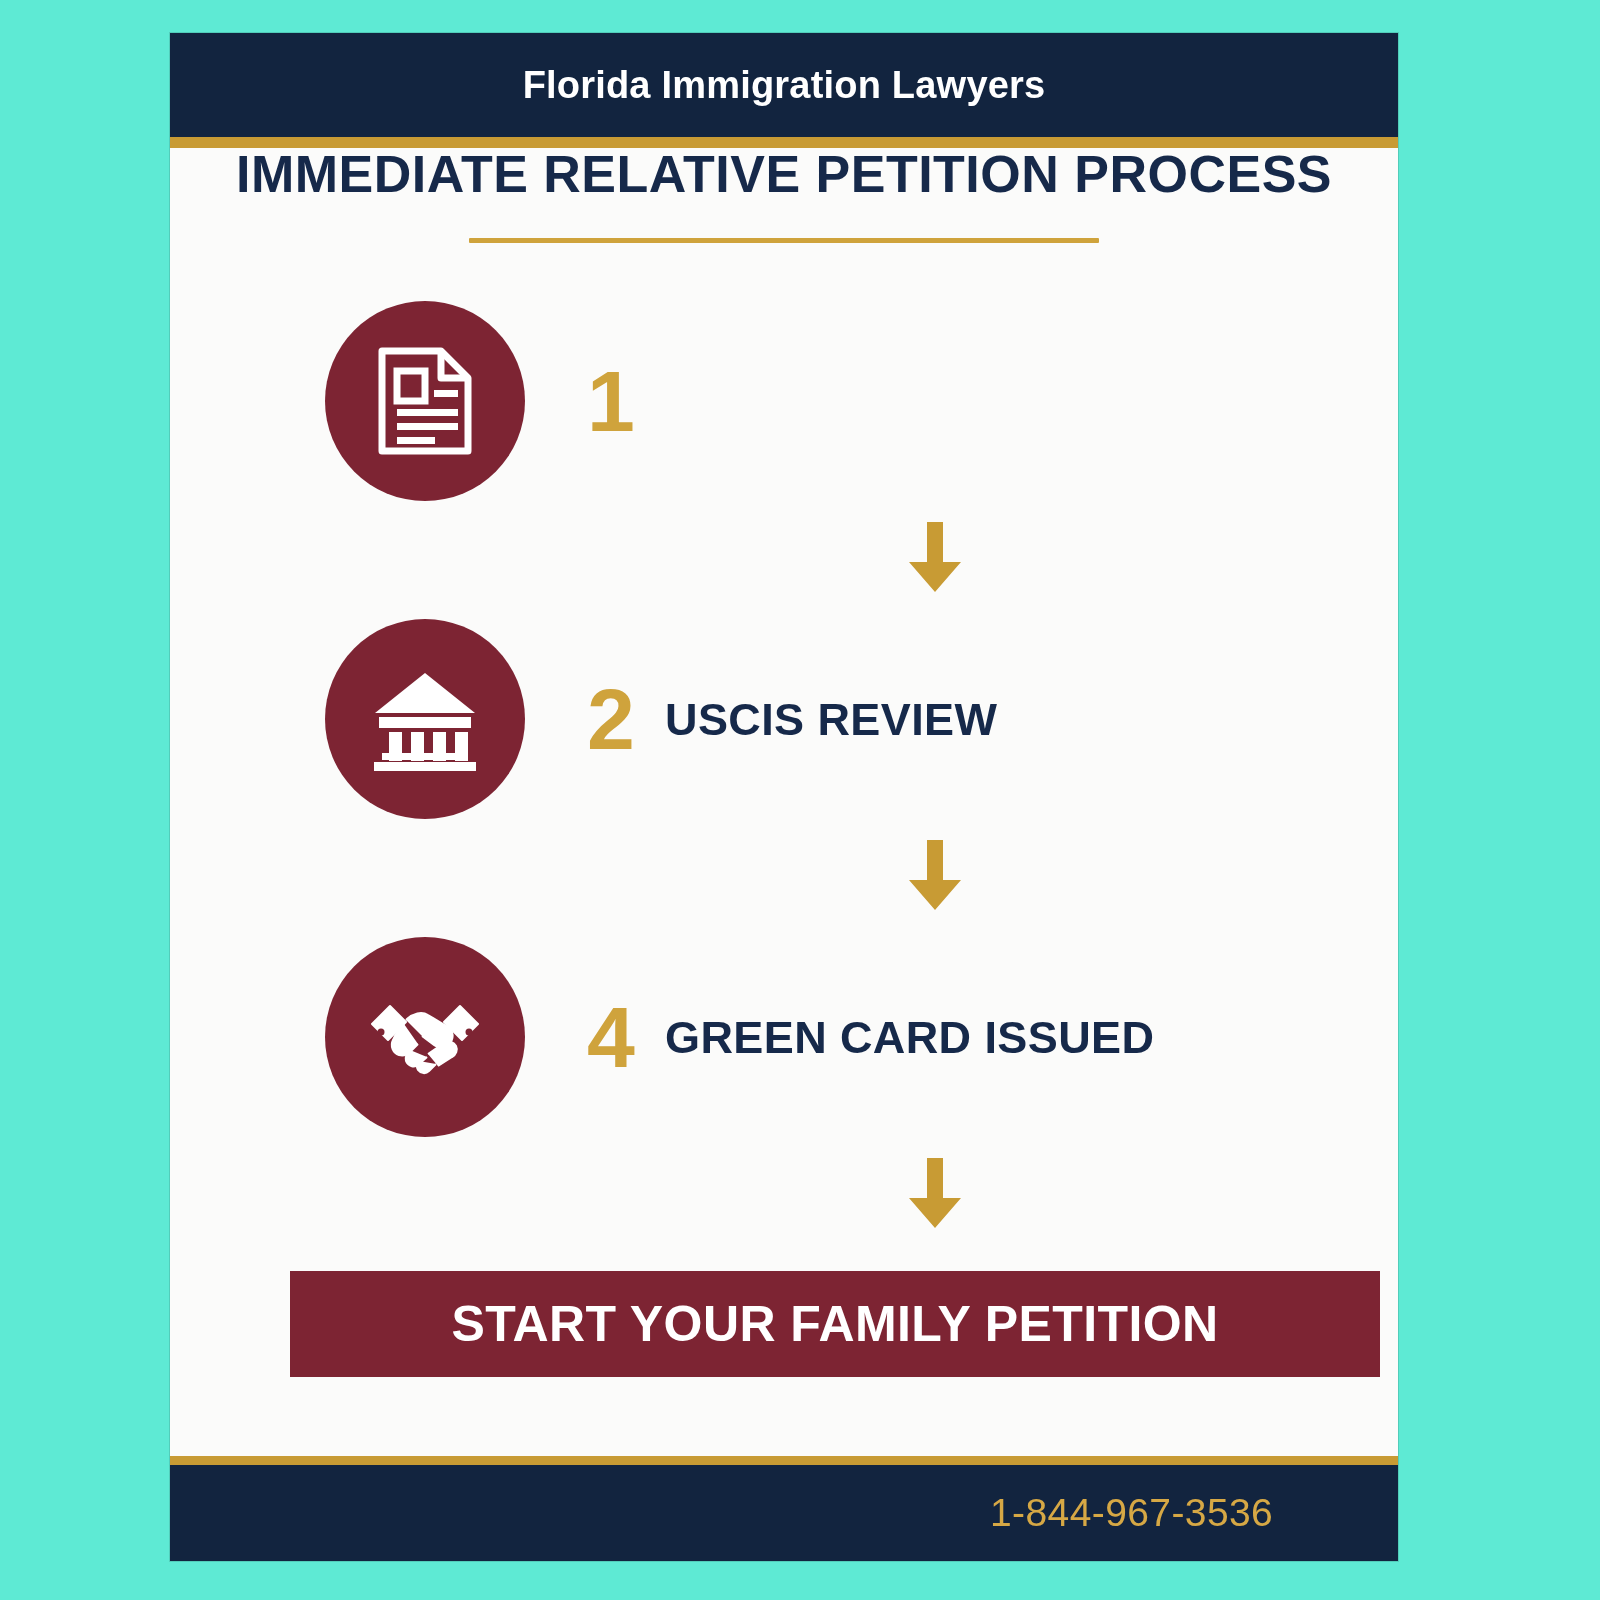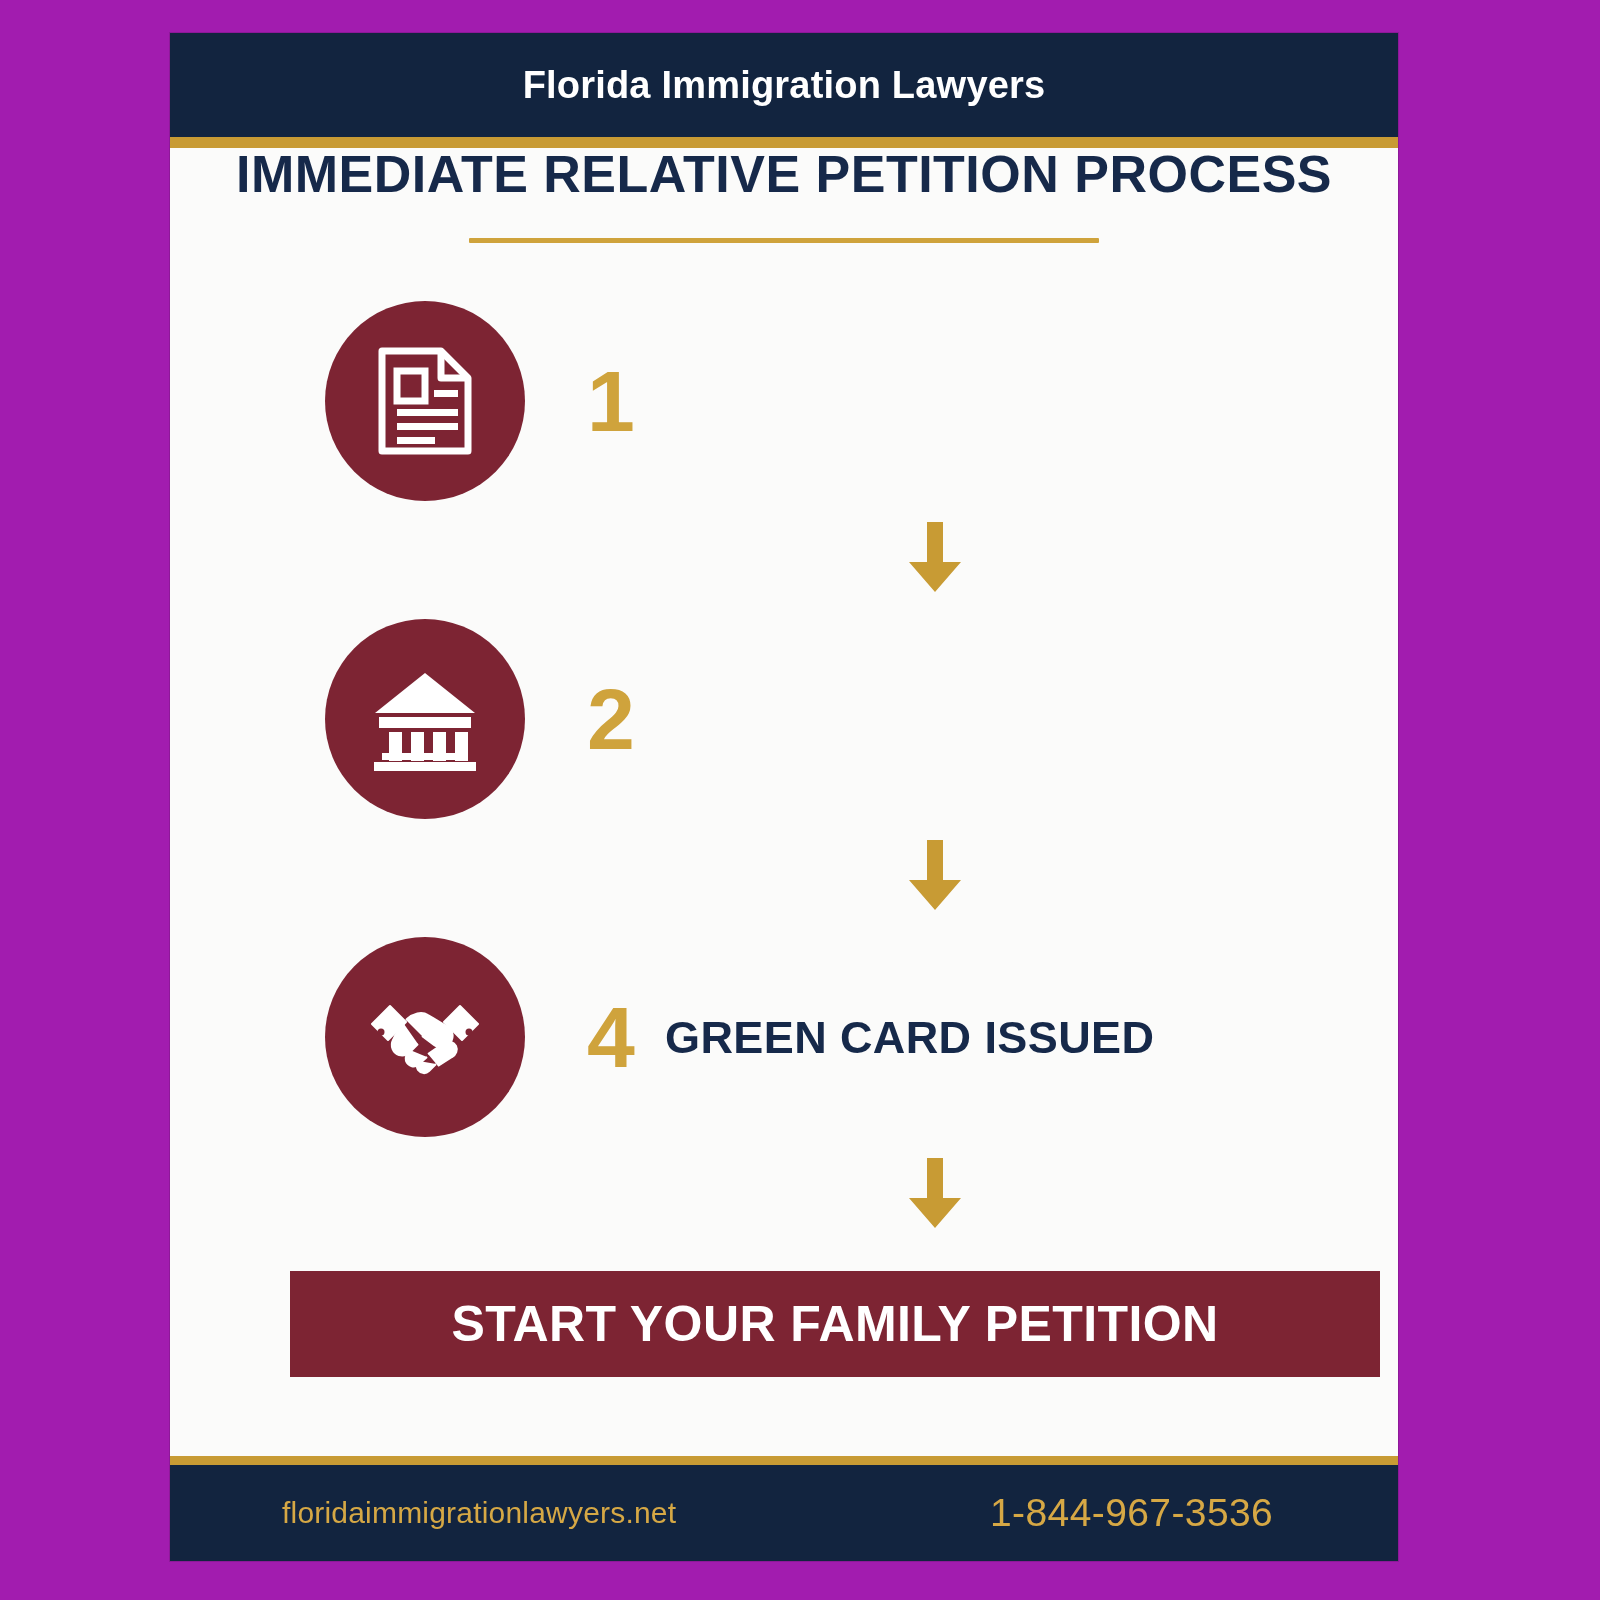--- a/index.html
+++ b/index.html
@@ -11,21 +11,21 @@
     height: 1600px;
     background: #2b3648;
     font-family: "Liberation Sans", sans-serif;
     overflow: hidden;
   }
 
   .stage {
     position: relative;
     width: 1600px;
     height: 1600px;
-    background: #a21caf;
+    background: #5eead4;
   }
 
   
   .card {
     position: absolute;
     left: 170px;
     top: 33px;
     width: 1228px;
     height: 1528px;
     background: #fbfbfa;
@@ -248,20 +248,21 @@
                 <rect x="20" y="65" width="13" height="29" fill="#ffffff"></rect>
                 <rect x="42" y="65" width="13" height="29" fill="#ffffff"></rect>
                 <rect x="64" y="65" width="13" height="29" fill="#ffffff"></rect>
                 <rect x="86" y="65" width="13" height="29" fill="#ffffff"></rect>
                 <rect x="13" y="86" width="86" height="7" fill="#ffffff"></rect>
                 <rect x="5" y="95" width="102" height="9" fill="#ffffff"></rect>
               </svg>
             </span>
           </div>
           <div class="step-num">2</div>
+          <div class="step-label">USCIS REVIEW</div>
         </div>
 
         <div class="arrow-row">
           <div class="arrow-holder">
             <span>
               <svg width="58" height="72" viewBox="0 0 58 72" aria-hidden="true">
                 <path d="M21 0 H37 V40 H55 L29 70 L3 40 H21 Z" fill="#c89b34"></path>
               </svg>
             </span>
           </div>
@@ -304,18 +305,17 @@
       <div class="cta-wrap">
         <div class="cta-button">
           <span class="cta-text">START YOUR FAMILY PETITION</span>
         </div>
       </div>
 
     </div>
 
     <div class="gold-rule-bottom"></div>
     <div class="card-footer">
-      <span class="footer-site">floridaimmigrationlawyers.net</span>
       <span class="footer-phone">1-844-967-3536</span>
     </div>
 
   </div>
 </div>
 
 </body></html>

